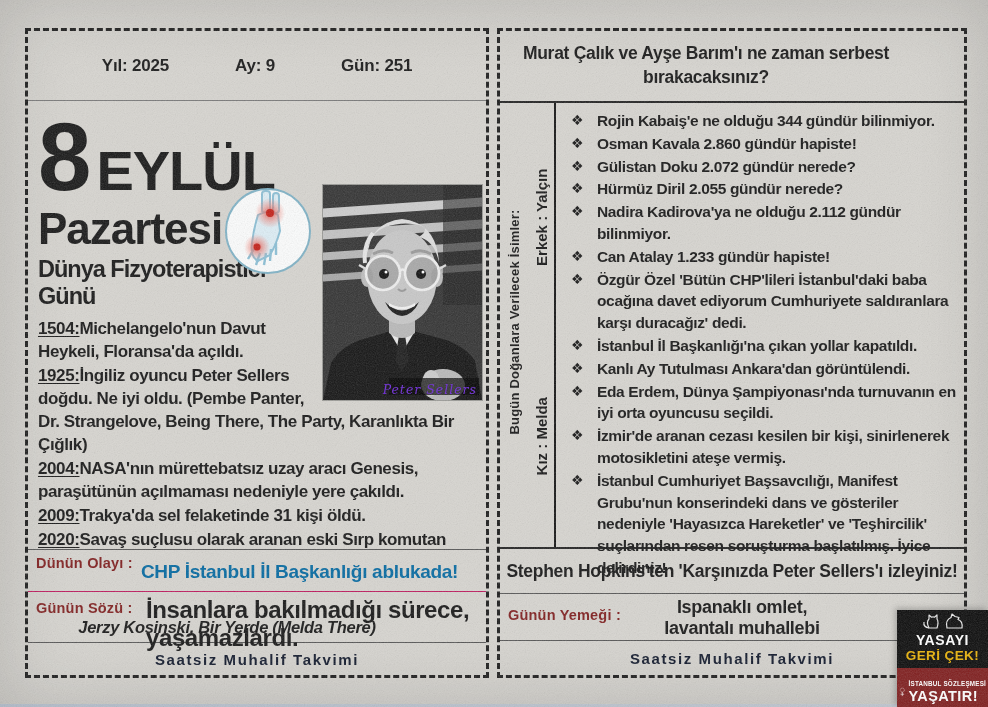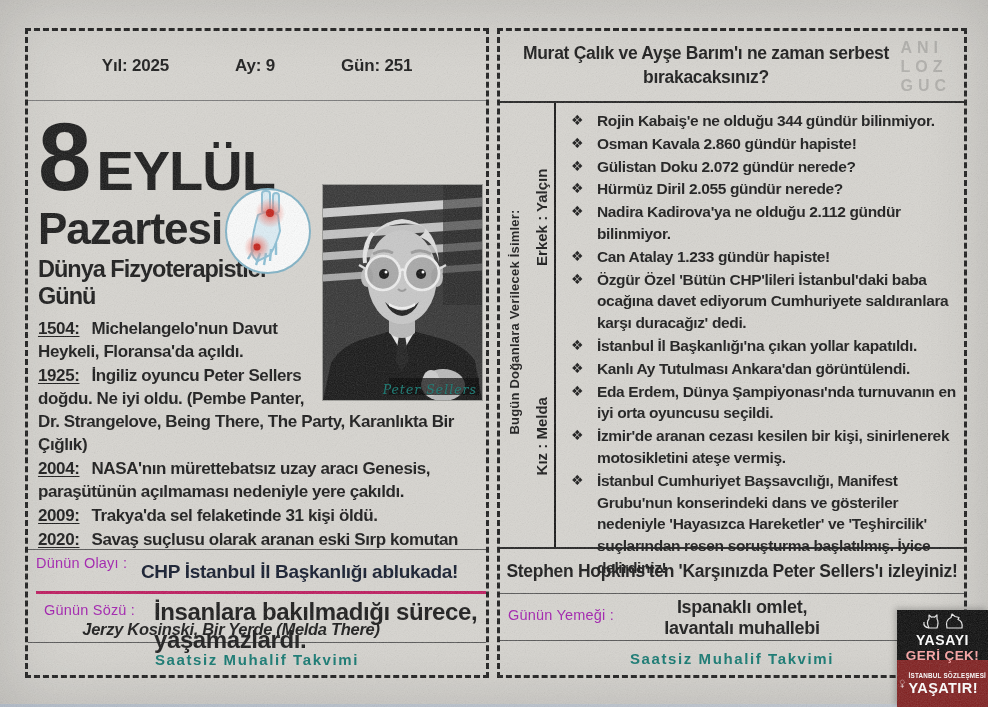--- a/index.html
+++ b/index.html
@@ -22,30 +22,30 @@
   .photo-frame{float:right;width:159px;height:215px;margin:82px 0 6px 8px;position:relative;
                box-shadow:0 0 0 1px #9a9a96;}
   .physio-badge{position:absolute;left:196px;top:86px;width:88px;height:88px;z-index:2;}
   .date-line{white-space:nowrap;line-height:1;margin-top:6px;}
   .day-num{font-size:96px;font-weight:800;letter-spacing:-3px;}
   .month-name{font-size:56px;font-weight:800;letter-spacing:-1px;margin-left:8px;}
   .weekday{font-size:44px;font-weight:800;letter-spacing:-1px;line-height:1;margin-top:2px;}
   .observance{font-size:23.5px;font-weight:800;letter-spacing:-1px;margin-top:5px;}
   .events{margin-top:7px;}
   .events p{margin:0 0 1px;font-size:17px;font-weight:700;line-height:23px;letter-spacing:-.4px;}
-  .evt-year{text-decoration:underline;text-underline-offset:2px;margin-right:12px;}
+  .evt-year{text-decoration:underline;text-underline-offset:2px;margin-right:0;}
   .lp-row1{height:42px;border-top:1px solid #555;position:relative;}
-  .side-label{position:absolute;left:8px;top:5px;font-size:14.5px;font-weight:400;color:#a21caf;letter-spacing:.2px;}
-  .red-headline{text-align:center;padding:11px 10px 0 95px;font-size:19px;font-weight:800;color:#0f172a;letter-spacing:-.3px;}
-  .lp-row2{height:51px;border-top:3px solid #be185d;position:relative;margin-left:8px;}
+  .side-label{position:absolute;left:8px;top:5px;font-size:14.5px;font-weight:700;color:#7f1d1d;letter-spacing:.2px;}
+  .red-headline{text-align:center;padding:11px 10px 0 95px;font-size:19px;font-weight:800;color:#0369a1;letter-spacing:-.3px;}
+  .lp-row2{height:51px;border-top:1px solid #be185d;position:relative;}
   .quote-text{position:absolute;left:118px;top:4px;font-size:24px;font-weight:700;letter-spacing:-.4px;}
   .quote-attr{position:absolute;left:0;right:60px;top:26px;text-align:center;font-size:16.5px;
               font-style:italic;font-weight:700;letter-spacing:-.3px;}
   .brand-footer{height:33px;border-top:1px solid #555;display:flex;align-items:center;justify-content:center;
-                font-weight:700;font-size:15px;letter-spacing:1.6px;color:#0f766e;}
+                font-weight:700;font-size:15px;letter-spacing:1.6px;color:#0f172a;}
 
   
   .rp-header{height:70px;position:relative;display:flex;align-items:center;justify-content:center;}
   .question{max-width:372px;margin-right:52px;text-align:center;font-size:17.5px;font-weight:700;
             line-height:1.35;letter-spacing:-.3px;}
   .watermark{position:absolute;right:13px;top:7px;color:rgba(45,45,45,.22);font-size:16px;font-weight:700;
              letter-spacing:5px;line-height:1.2;}
   .rp-main{flex:1;border-top:2px solid #222;border-bottom:2px solid #222;display:flex;min-height:0;}
   .names-col{width:54px;position:relative;overflow:hidden;}
   .rot90{position:absolute;top:438px;width:438px;height:26px;transform-origin:0 0;transform:rotate(-90deg);}
@@ -61,23 +61,23 @@
               font-size:17.5px;font-weight:700;letter-spacing:-.3px;}
   .rp-meal{height:47px;border-top:1px solid #555;position:relative;}
   .meal-label{top:13px;}
   .meal-lines{position:absolute;left:160px;right:140px;top:3px;text-align:center;
               font-size:18px;font-weight:700;line-height:21px;letter-spacing:-.3px;}
   .rp-footer{height:35px;}
 
   
   .badge{position:absolute;left:897px;top:610px;width:91px;height:97px;z-index:6;
          box-shadow:-2px -2px 6px rgba(0,0,0,.25);}
-  .badge-top{height:50px;background:#0b0b0b;text-align:center;color:#fff;padding-top:2px;}
+  .badge-top{height:58px;background:#0b0b0b;text-align:center;color:#fff;padding-top:2px;}
   .badge-top .yasayi{font-size:14px;font-weight:800;letter-spacing:.6px;line-height:15px;}
-  .badge-top .gericek{font-size:13.5px;font-weight:800;color:#fca5a5;letter-spacing:.4px;line-height:15px;}
+  .badge-top .gericek{font-size:13.5px;font-weight:800;color:#eab308;letter-spacing:.4px;line-height:15px;}
   .badge-bottom{height:47px;background:#7f1d1d;display:flex;align-items:center;gap:3px;padding:0 2px;color:#fff;}
   .badge-texts{display:flex;flex-direction:column;justify-content:center;}
   .ist-small{font-size:6.3px;font-weight:700;letter-spacing:.2px;line-height:8px;white-space:nowrap;}
   .ist-big{font-size:14.5px;font-weight:800;letter-spacing:.4px;line-height:16px;}
 
   .noise{position:absolute;inset:0;width:100%;height:100%;opacity:.22;pointer-events:none;z-index:40;}
 </style>
 </head>
 <body>
 
@@ -122,21 +122,21 @@
             <circle cx="100" cy="87" r="1.5" fill="#fff"></circle>
           <path d="M50,69 Q60,63 70,68 M88,68 Q98,63 108,69" stroke="#9a9a9a" stroke-width="3" fill="none"></path>
           <path d="M75,104 Q79,108 83,104" stroke="#9a9a9a" stroke-width="2" fill="none"></path>
           <path d="M62,117 Q79,134 96,117 Q90,130 79,131 Q68,130 62,117 Z" fill="#1a1a1a"></path>
           <path d="M66,118 Q79,126 92,118 L92,121 Q79,128 66,121 Z" fill="#f2f2f2"></path>
           <ellipse cx="120" cy="200" rx="22" ry="16" fill="#b9b9b9"></ellipse>
           <ellipse cx="108" cy="198" rx="9" ry="13" fill="#cdcdcd"></ellipse>
           <rect x="66" y="193" width="90" height="17" fill="rgba(0,0,0,.72)"></rect>
           <text x="111" y="206" text-anchor="middle" font-family="DejaVu Serif, serif" font-style="italic" font-size="12" fill="#fff"> </text>
         </svg>
-        <div style="position:absolute;right:5px;bottom:3px;color:#0f766e;font-family:'DejaVu Serif',serif;font-style:italic;font-size:12.5px;letter-spacing:1px;">Peter Sellers</div>
+        <div style="position:absolute;right:5px;bottom:3px;color:#6d28d9;font-family:'DejaVu Serif',serif;font-style:italic;font-size:12.5px;letter-spacing:1px;">Peter Sellers</div>
       </div>
 
       <div class="physio-badge">
         <svg width="88" height="88" viewBox="0 0 88 88">
           <defs>
             <radialGradient id="painGlow" cx="50%" cy="50%" r="50%">
               <stop offset="0%" stop-color="#e03a30" stop-opacity=".85"></stop>
               <stop offset="55%" stop-color="#ef7a6d" stop-opacity=".45"></stop>
               <stop offset="100%" stop-color="#ef7a6d" stop-opacity="0"></stop>
             </radialGradient>
@@ -186,25 +186,20 @@
       <div class="quote-attr">Jerzy Kosinski, Bir Yerde (Melda There)</div>
     </div>
 
     <div class="brand-footer">Saatsiz Muhalif Takvimi</div>
   </div>
 
   <div class="panel panel-right">
 
     <div class="rp-header">
       <div class="question">Murat Çalık ve Ayşe Barım'ı ne zaman serbest bırakacaksınız?</div>
-      <div class="watermark">
-        <div>ANI</div>
-        <div>LOZ</div>
-        <div>GUC</div>
-      </div>
     </div>
 
     <div class="rp-main">
       <div class="names-col">
         <div class="rot90 names-title">Bugün Doğanlara Verilecek İsimler:</div>
         <div class="rot90 names-line">
           <span>Kız : Melda</span>
           <span>Erkek : Yalçın</span>
         </div>
       </div>

